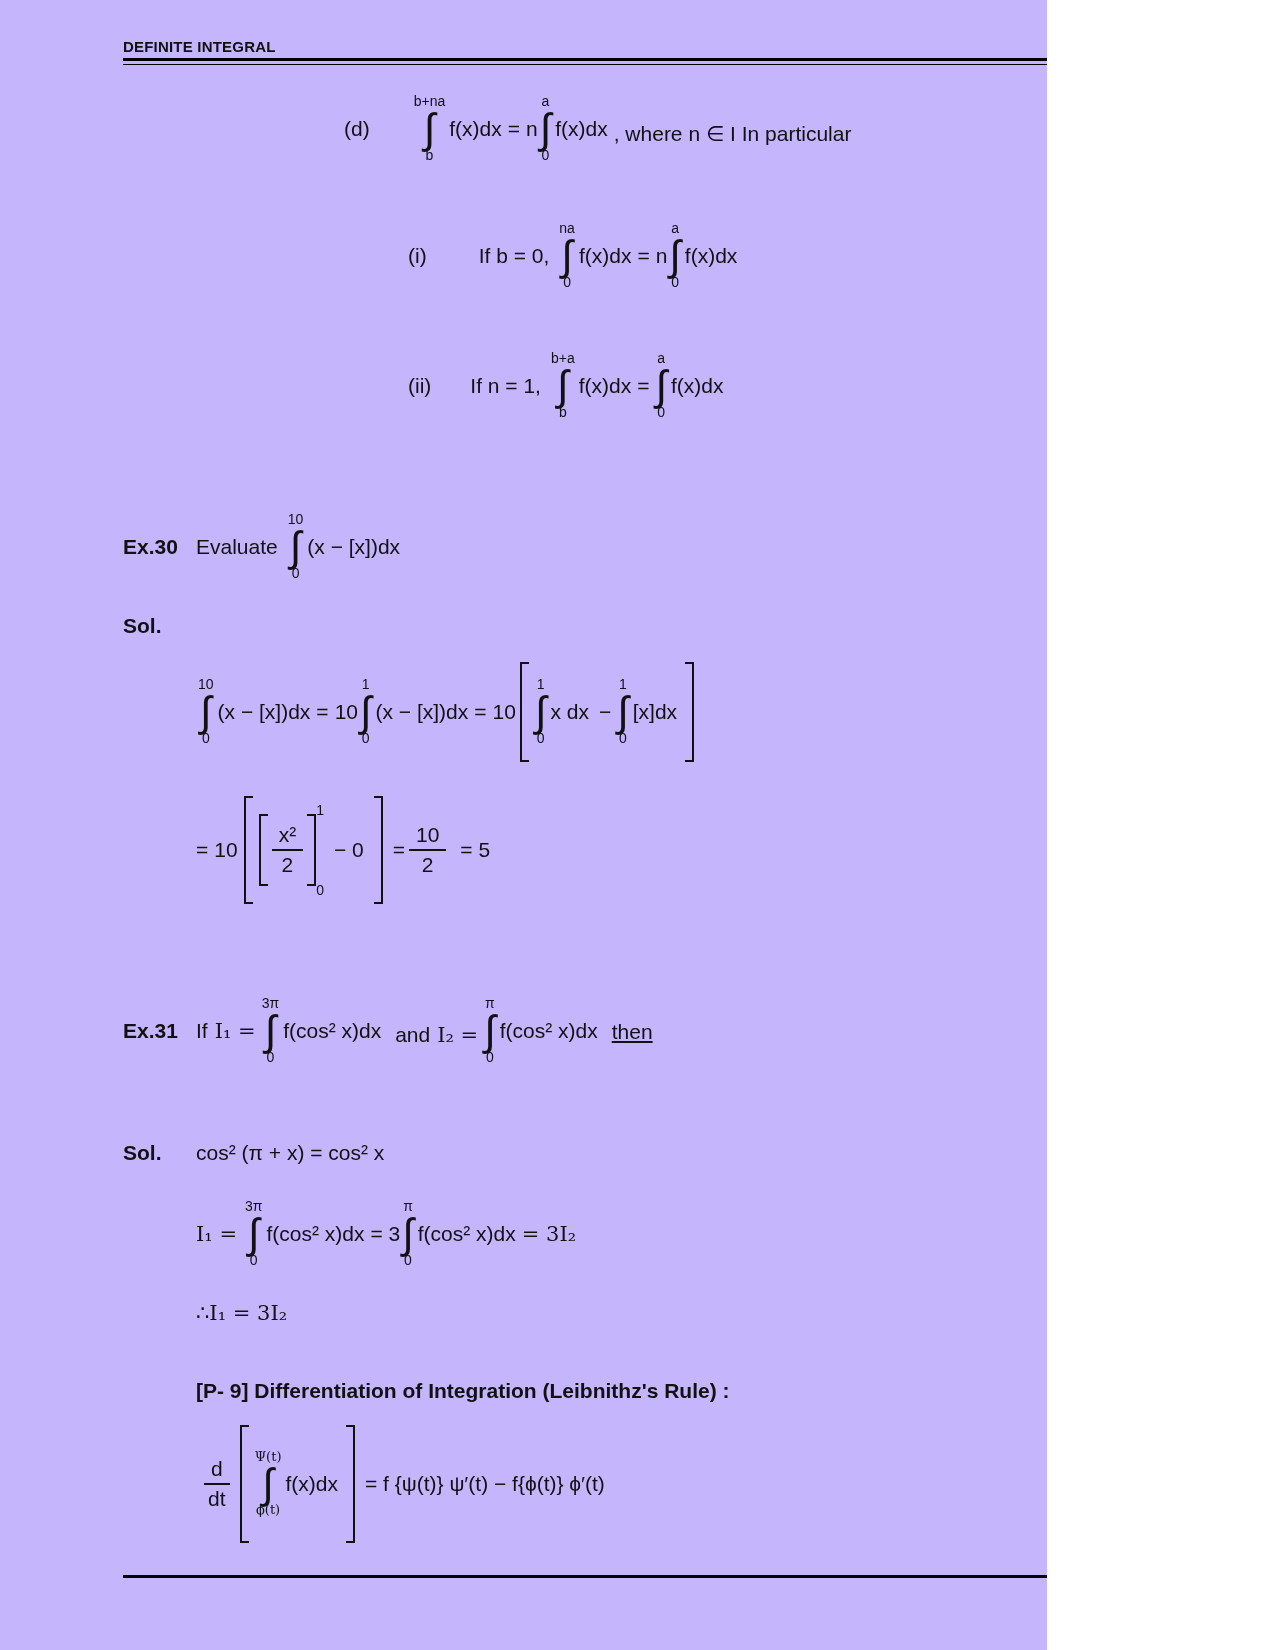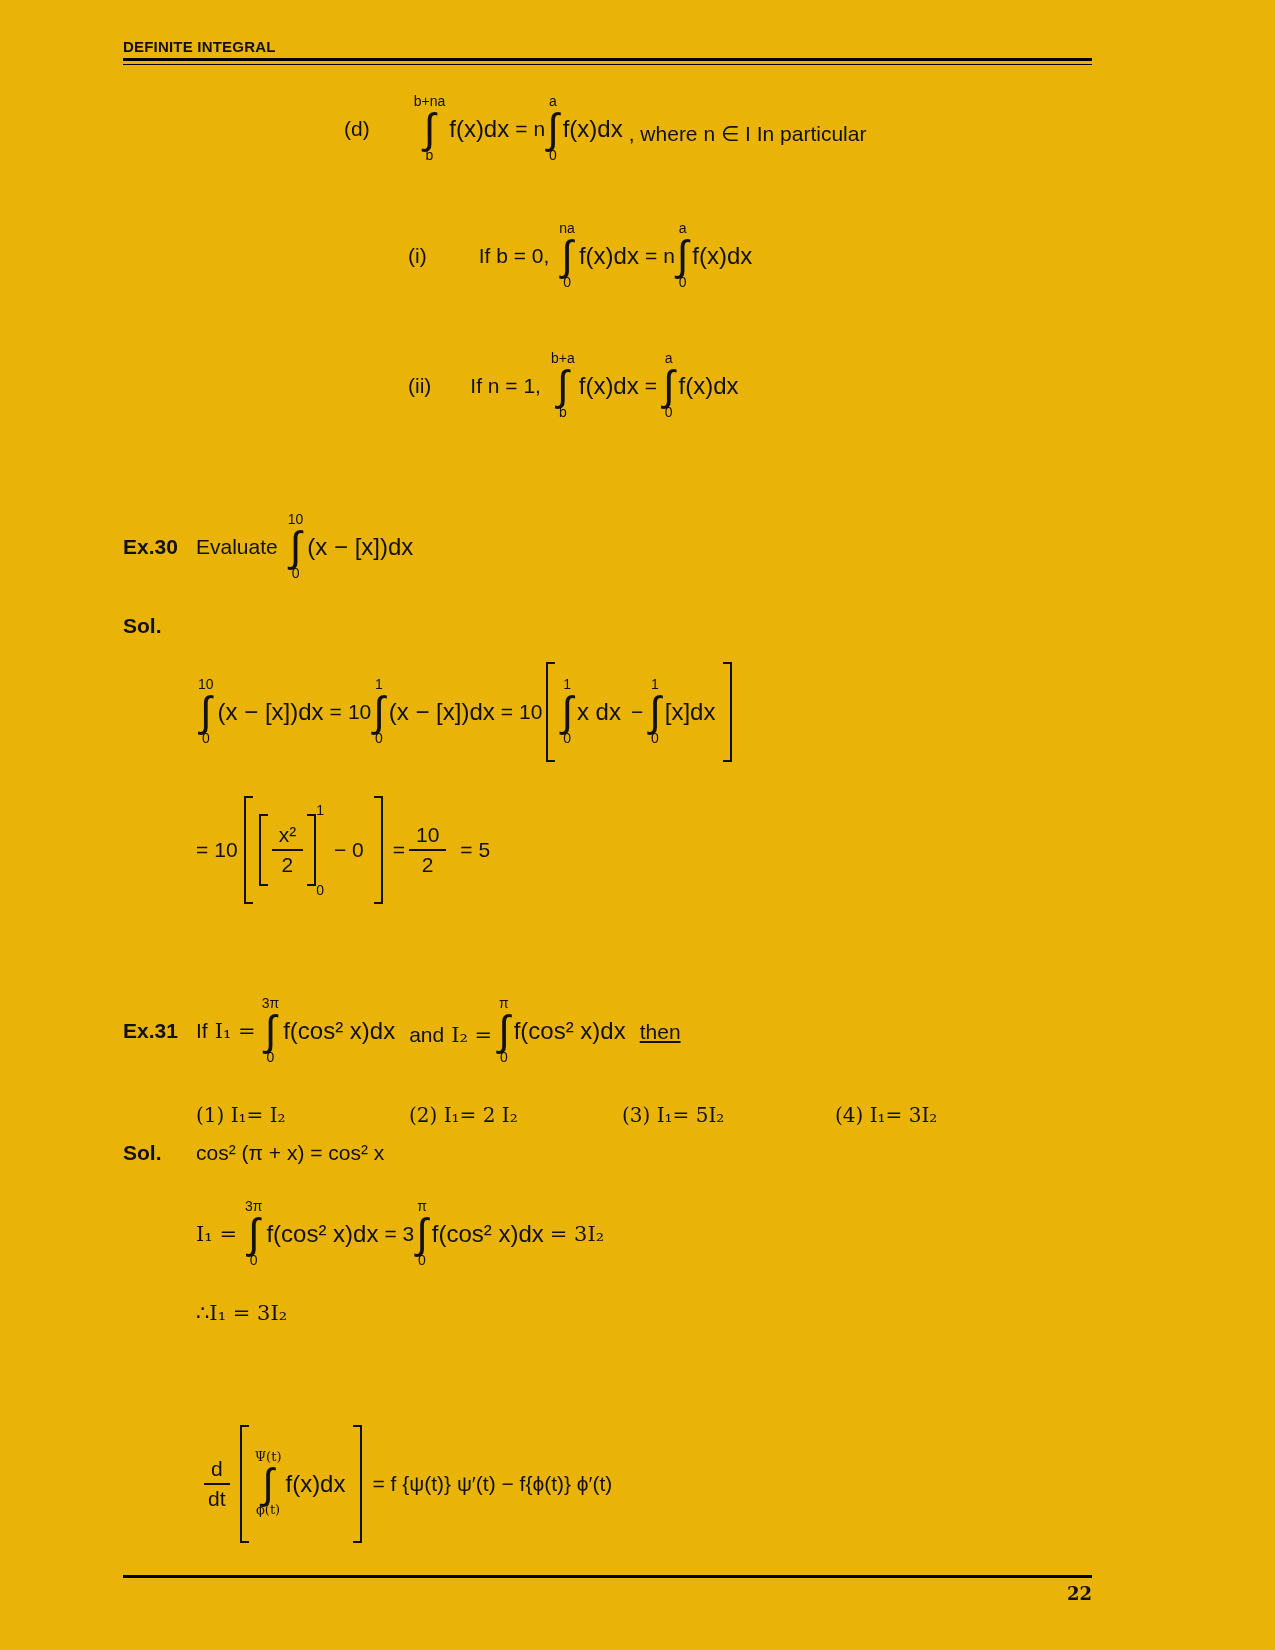--- a/index.html
+++ b/index.html
@@ -2,38 +2,38 @@
 <html><head>
 <meta charset="utf-8">
 <style>
   * { margin:0; padding:0; box-sizing:border-box; }
   html,body { background:#ffffff; }
   body {
     width:1275px; height:1650px;
     font-family:"Liberation Sans","DejaVu Sans",sans-serif;
     color:#111;
   }
-  .page { position:relative; width:1275px; height:1650px; background:#eab308; overflow:hidden; }
+  .page { position:relative; width:1047px; height:1650px; background:#c4b5fd; overflow:hidden; }
 
   .row { position:absolute; display:flex; align-items:center; white-space:nowrap; font-size:21px; }
   .serif { font-family:"DejaVu Serif","Liberation Serif",serif; }
   .b { font-weight:bold; }
 
   .lbl { font-weight:bold; flex:0 0 73px; }
 
   
   .hdr-title { position:absolute; left:123px; top:38px; font-size:15px; font-weight:bold; letter-spacing:0.2px; }
   .hdr-rule { position:absolute; left:123px; top:58px; width:969px; height:7px;
               border-top:3px solid #000; border-bottom:1px solid #000; }
 
   
   .intgrp { display:inline-flex; flex-direction:column; align-items:center; line-height:1; margin:0 2px; }
   .ilim  { font-size:14px; line-height:1.1; }
   .isym  { font-size:42px; line-height:0.92; font-weight:400; }
-  .ibody { font-size:24px; margin-left:2px; }
+  .ibody { font-size:21px; margin-left:2px; }
   .ilim-serif { font-family:"DejaVu Serif","Liberation Serif",serif; font-size:13px; }
 
   
   .frac { display:inline-flex; flex-direction:column; align-items:center; line-height:1.15; margin:0 4px; }
   .frac .num { padding:0 7px 2px 7px; border-bottom:2px solid #111; }
   .frac .den { padding-top:2px; }
 
   
   .sqL, .sqR { display:inline-block; width:9px; align-self:center; flex:0 0 auto; }
   .sqL { border-left:2.5px solid #111; border-top:2.5px solid #111; border-bottom:2.5px solid #111; }
@@ -203,26 +203,20 @@
     <span class="serif" style="margin-right:4px; margin-top:8px;">I₂ =</span>
     <span class="intgrp">
       <span class="ilim">π</span>
       <span class="isym">∫</span>
       <span class="ilim">0</span>
     </span>
     <span class="ibody">f(cos² x)dx</span>
     <span class="sp14" style="margin-top:1px;text-decoration:underline;">then</span>
   </div>
 
-  <div class="row serif" style="left:196px; top:1100px; height:30px; width:1000px;">
-    <span class="opt">(1) I₁= I₂</span>
-    <span class="opt">(2) I₁= 2 I₂</span>
-    <span class="opt">(3) I₁= 5I₂</span>
-    <span class="opt">(4) I₁= 3I₂</span>
-  </div>
 
   <div class="row" style="left:123px; top:1138px; height:30px;">
     <span class="lbl">Sol.</span>
     <span>cos² (π + x) = cos² x</span>
   </div>
 
   <div class="row" style="left:196px; top:1188px; height:92px;">
     <span class="serif" style="margin-right:6px;">I₁ =</span>
     <span class="intgrp">
       <span class="ilim">3π</span>
@@ -237,20 +231,23 @@
       <span class="ilim">0</span>
     </span>
     <span class="ibody">f(cos² x)dx</span>
     <span class="sp6 serif">= 3I₂</span>
   </div>
 
   <div class="row serif" style="left:196px; top:1298px; height:30px;">
     <span>∴I₁ = 3I₂</span>
   </div>
 
+  <div class="row b" style="left:196px; top:1376px; height:30px;">
+    <span>[P- 9] Differentiation of Integration (Leibnithz's Rule) :</span>
+  </div>
 
   <div class="row" style="left:200px; top:1422px; height:124px;">
     <span class="frac">
       <span class="num">d</span>
       <span class="den">dt</span>
     </span>
     <span class="sqL sp6" style="height:118px;"></span>
     <span class="intgrp sp6">
       <span class="ilim ilim-serif">Ψ(t)</span>
       <span class="isym">∫</span>

